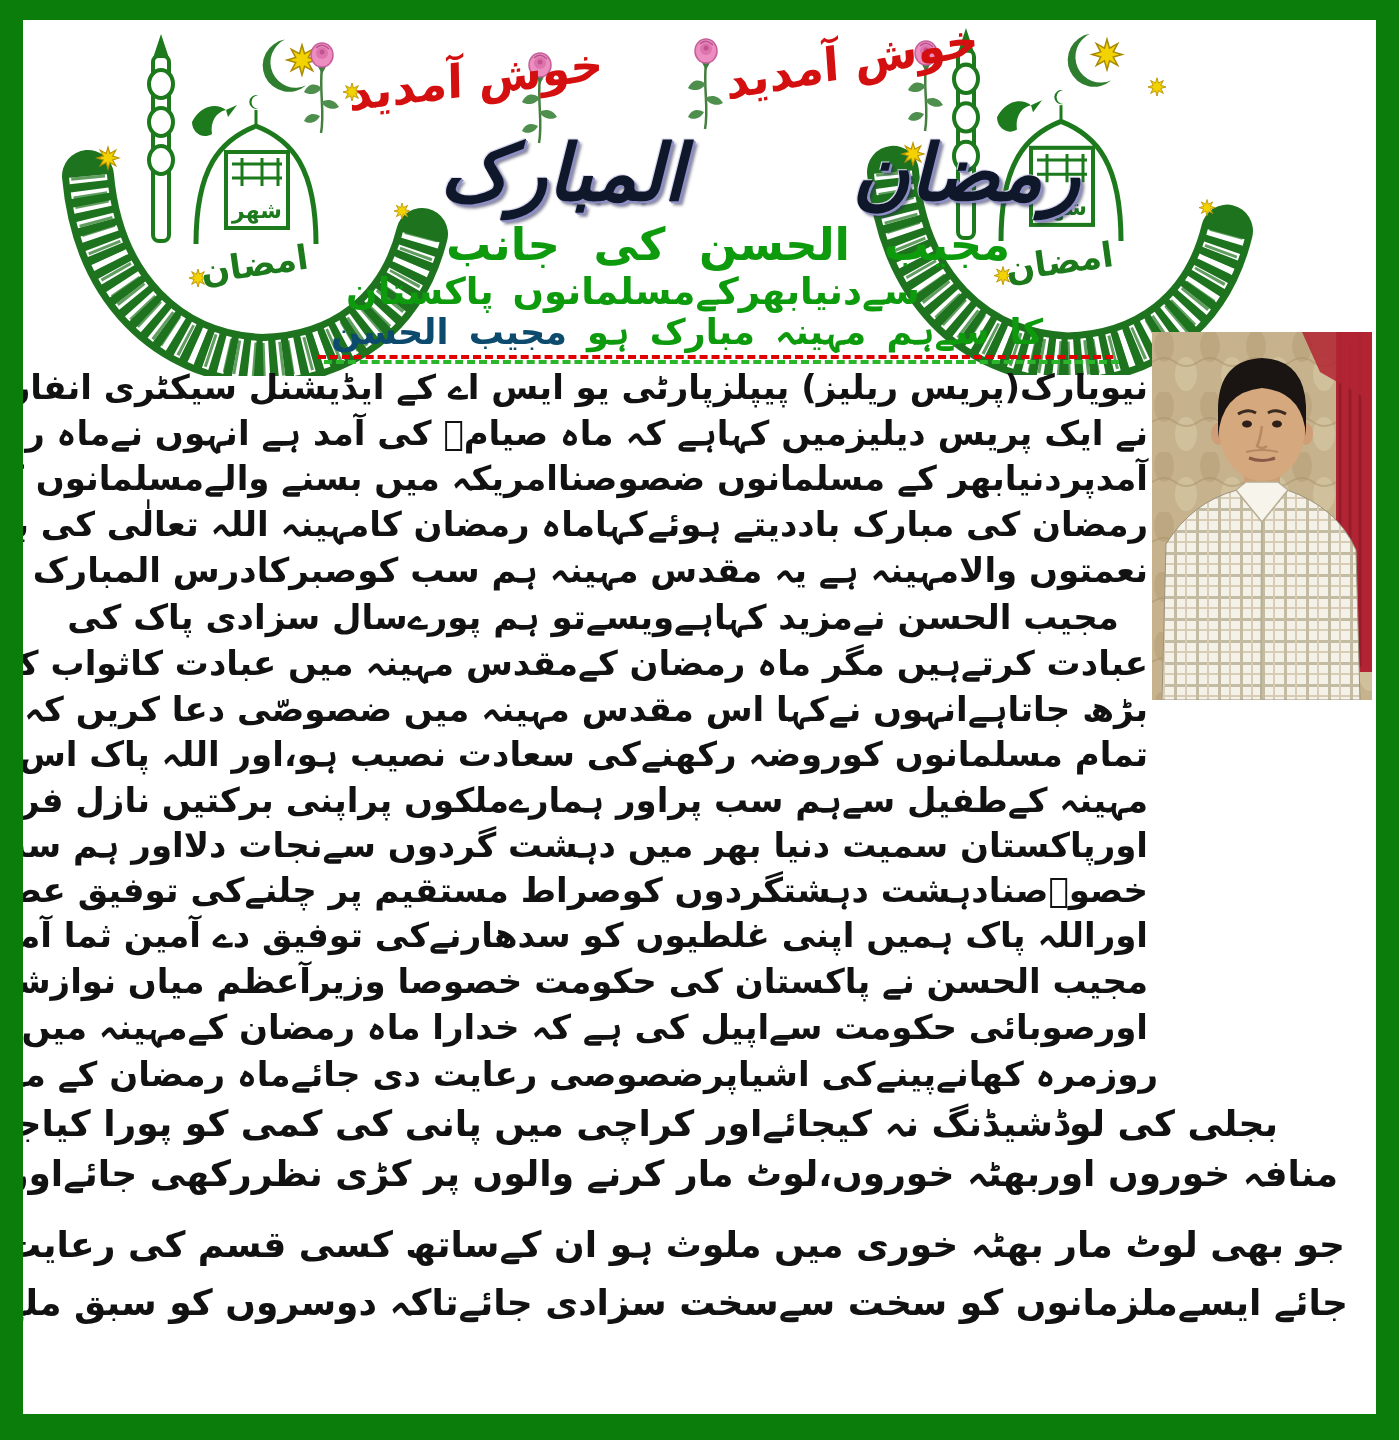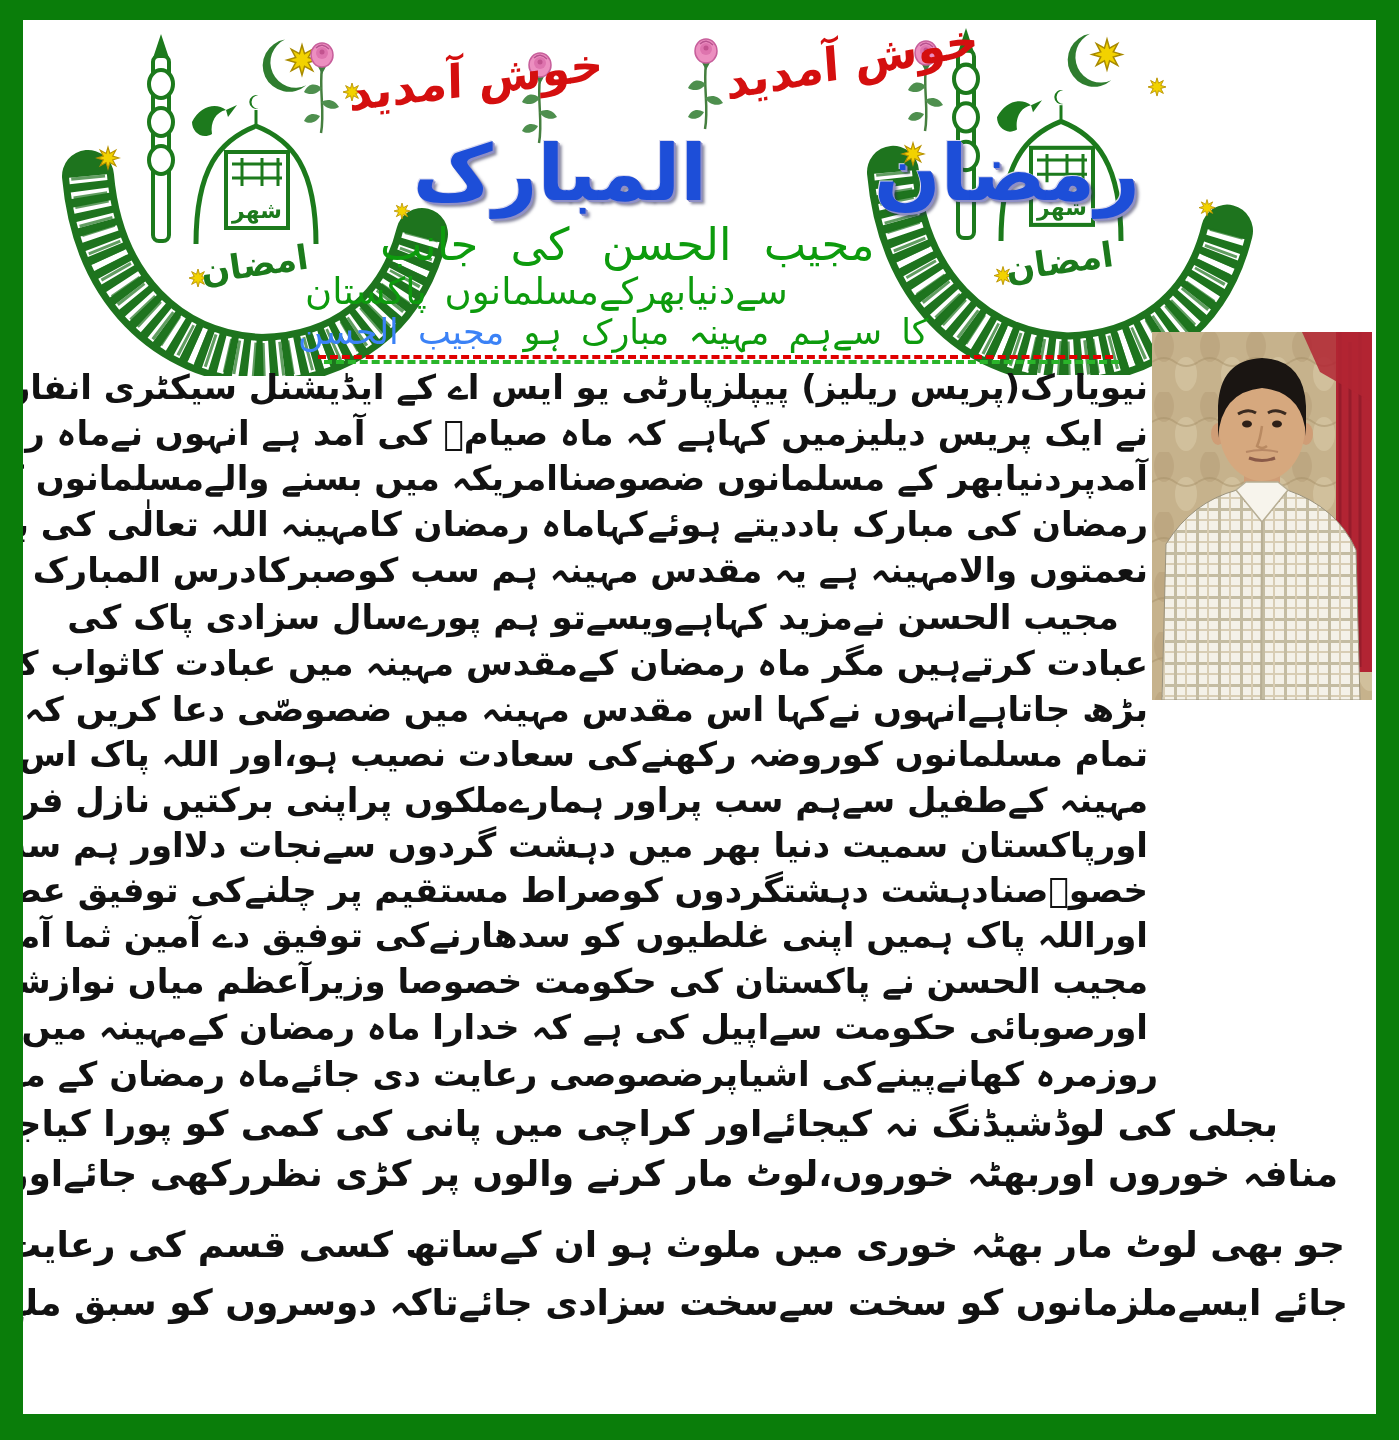--- a/index.html
+++ b/index.html
@@ -11,29 +11,29 @@
   #frame-left{left:0;top:0;width:23px;height:1440px;}
   #frame-right{left:1376px;top:0;width:23px;height:1440px;}
   #frame-bottom{left:0;top:1414px;width:1399px;height:26px;}
   
   .emblem{position:absolute;z-index:1;}
   .rose{position:absolute;z-index:2;}
   .welcome{position:absolute;z-index:3;color:#d40f0f;font-weight:bold;font-size:46px;
            white-space:nowrap;direction:rtl;transform:rotate(-7deg) skewX(-6deg);}
   #welcome-2{transform:rotate(-10deg) skewX(-6deg);}
   #title-blue{position:absolute;left:380px;top:128px;width:760px;z-index:3;
-      direction:rtl;font-size:78px;font-weight:bold;color:#1d4ed8;
+      direction:rtl;text-align:center;font-size:78px;font-weight:bold;color:#0f172a;
       word-spacing:140px;white-space:nowrap;
-      text-shadow:1px 1px 0 #8f8fc6,2px 2px 0 #8f8fc6,4px 4px 3px rgba(40,40,80,.55),-1px -1px 0 #d8d8ee;}
-  .green-head{position:absolute;z-index:3;direction:rtl;text-align:left;
-      font-weight:normal;color:#0d9b0d;white-space:nowrap;}
+      text-shadow:1px 1px 0 #8f8fc6,2px 2px 0 #8f8fc6,4px 4px 3px rgba(40,40,80,.55),-1px -1px 0 #d8d8ee;font-style:italic;}
+  .green-head{position:absolute;z-index:3;direction:rtl;text-align:right;
+      font-weight:bold;color:#0d9b0d;white-space:nowrap;}
   #subtitle-1{left:380px;top:218px;width:630px;font-size:45px;word-spacing:18px;}
   #subtitle-2{left:305px;top:270px;width:615px;font-size:37px;word-spacing:6px;}
   #subtitle-3{left:298px;top:312px;width:745px;font-size:35px;word-spacing:8px;}
-  #subtitle-3 .red{color:#3b82f6;}
+  #subtitle-3 .red{color:#0c4a6e;}
   .dash{position:absolute;z-index:3;height:0;}
   #underline-red{left:318px;top:355px;width:795px;border-top:4px dashed #e00000;}
   #underline-green{left:324px;top:360px;width:795px;border-top:4px dashed #2ab52a;}
   
   #photo{position:absolute;left:1152px;top:332px;z-index:2;}
   
   .ln{position:absolute;z-index:3;left:38px;width:1110px;direction:rtl;text-align:center;
       font-weight:bold;color:#121212;font-size:34px;white-space:nowrap;line-height:1.25;}
   .l1{top:366px}.l2{top:412px}.l3{top:457px}.l4{top:503px}.l5{top:549px}
   .l6{top:596px}.l7{top:642px}.l8{top:688px}.l9{top:733px}.l10{top:779px}

